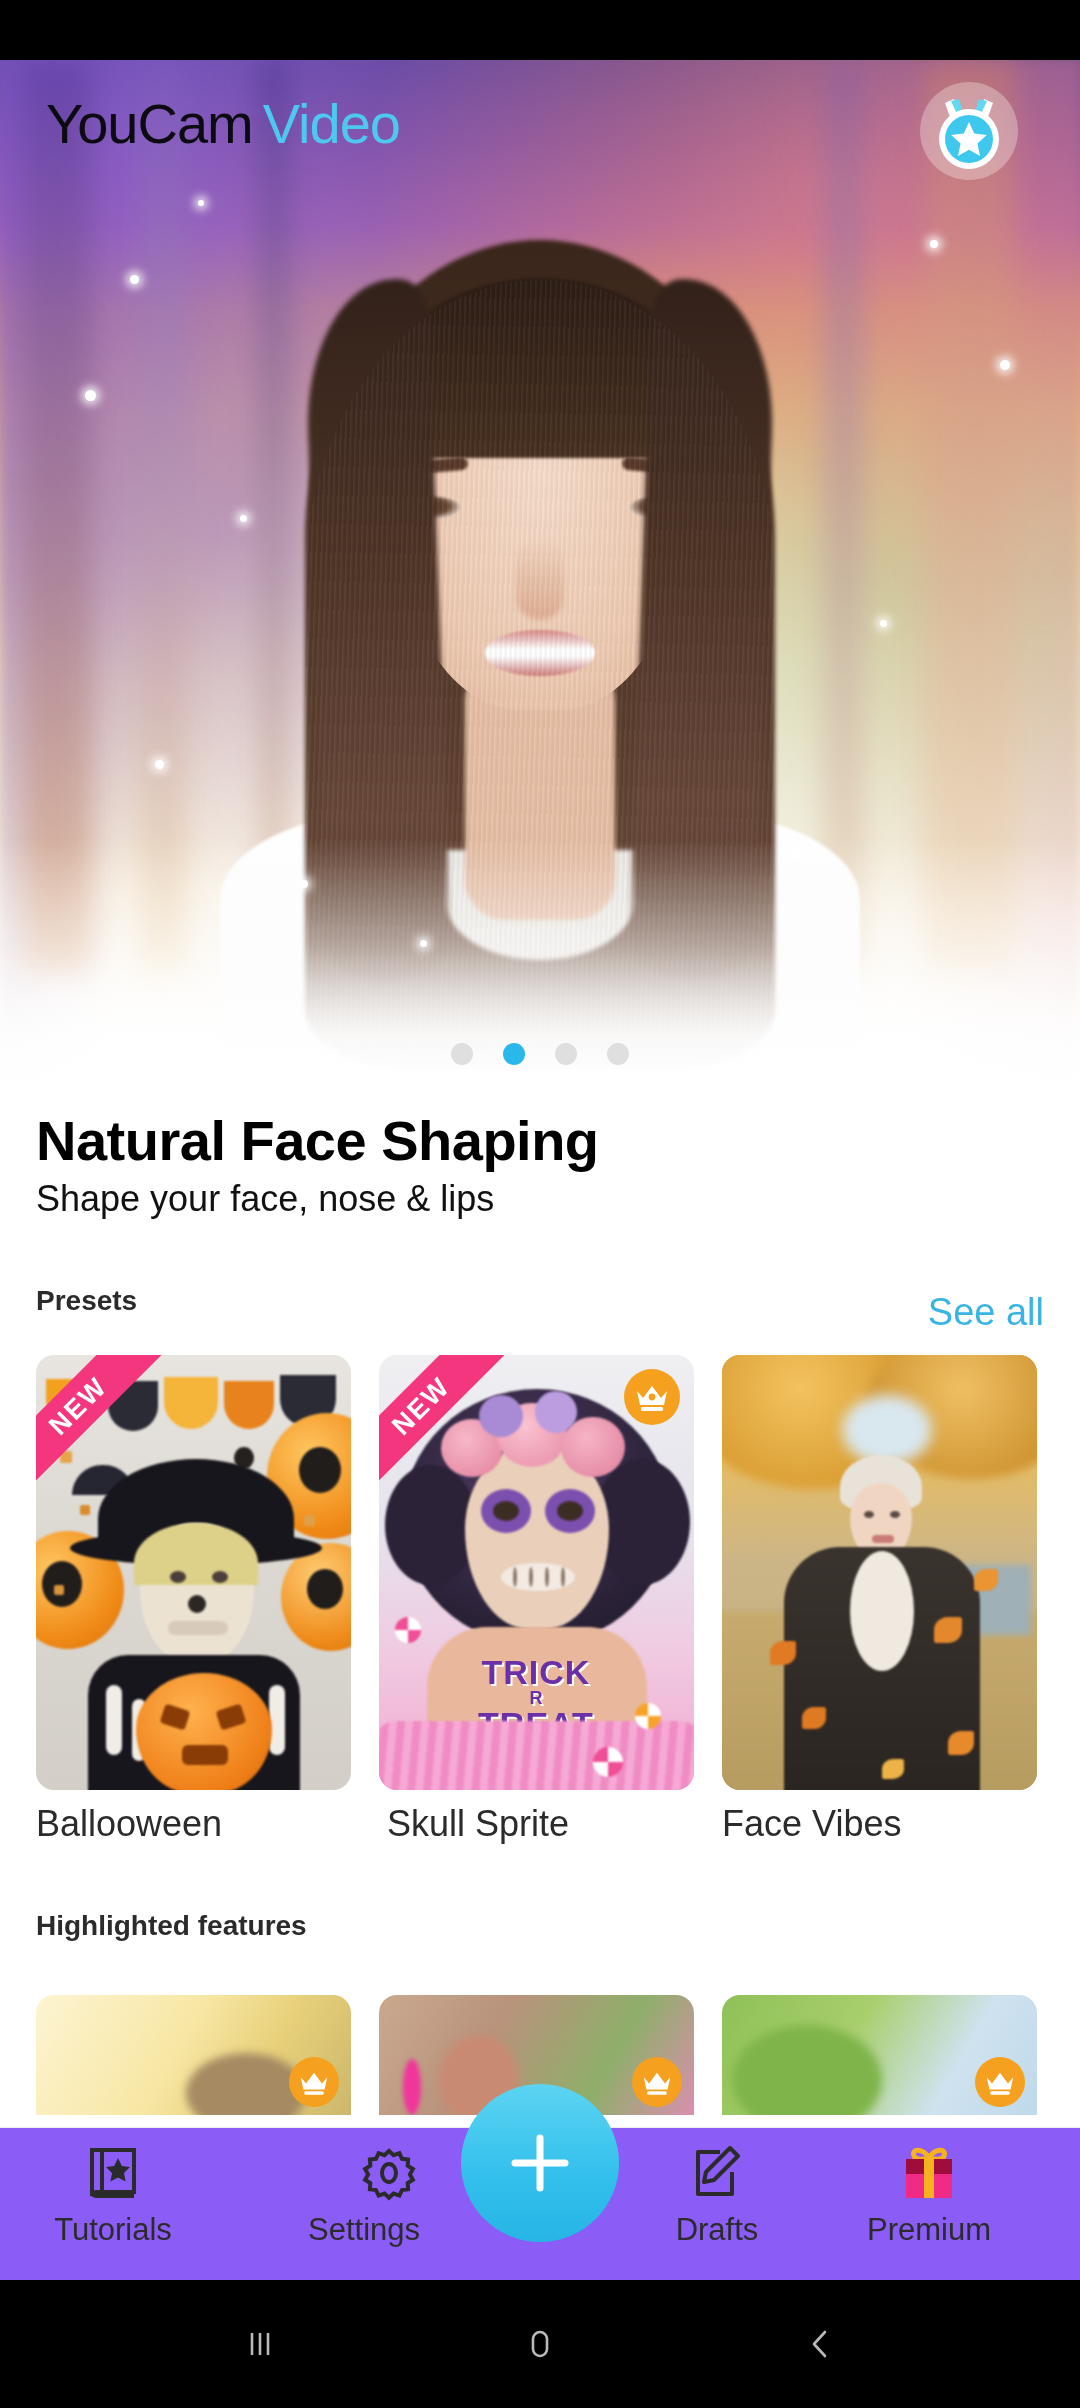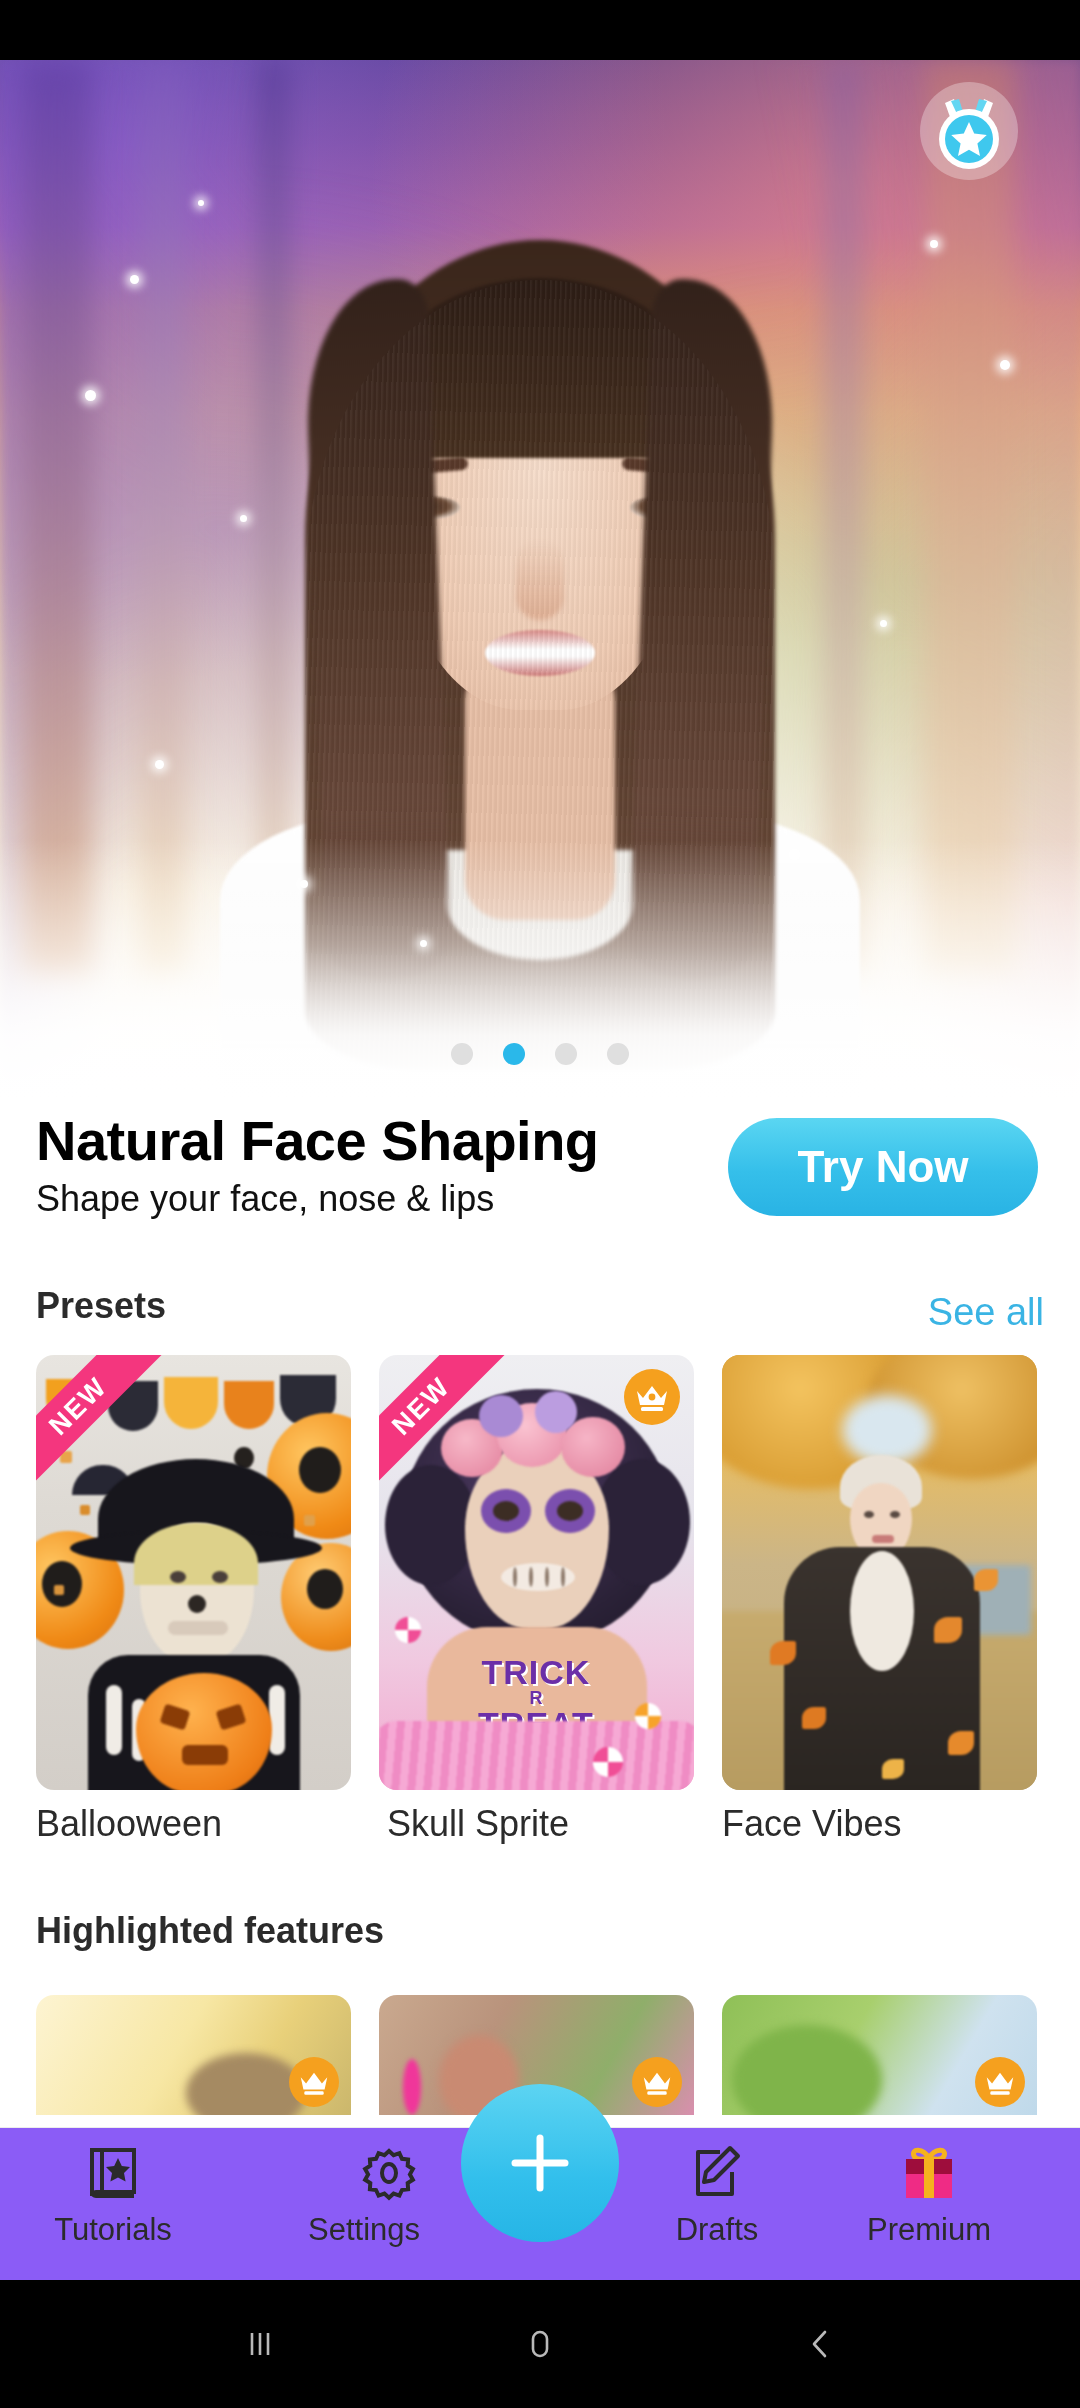--- a/index.html
+++ b/index.html
@@ -167,21 +167,21 @@
     position:absolute; right:42px; top:18px; width:310px; height:98px;
     border-radius:49px; border:none; cursor:pointer;
     background:linear-gradient(to bottom,#5ad6f2 0%,#35bfea 55%,#29b3e4 100%);
     color:#fff; font-size:44px; font-weight:bold;
     font-family:"Liberation Sans", sans-serif;
     display:flex; align-items:center; justify-content:center;
   }
 
   
   .sec-head { position:absolute; left:0; width:1080px; height:70px; }
-  .sec-title { position:absolute; left:36px; top:0; font-size:36px; font-weight:bold; color:#2b2b2b; }
+  .sec-title { position:absolute; left:36px; top:0; font-size:28px; font-weight:bold; color:#2b2b2b; }
   .sec-link  { position:absolute; right:36px; top:6px; font-size:38px; color:#3ab4e4; cursor:pointer; }
 
   
   .preset-row { position:absolute; left:0; top:1355px; width:1080px; height:500px; }
   .pcard {
     position:absolute; top:0; width:315px; height:435px;
     border-radius:18px; overflow:hidden;
   }
   .pcard.c1 { left:36px; }
   .pcard.c2 { left:379px; }
@@ -296,20 +296,23 @@
     <div class="sparkle" style="left:1000px; top:300px; width:10px; height:10px;"></div>
     <div class="sparkle" style="left:880px;  top:560px; width:7px;  height:7px;"></div>
     <div class="sparkle" style="left:155px;  top:700px; width:9px;  height:9px;"></div>
     <div class="sparkle" style="left:300px;  top:820px; width:8px;  height:8px;"></div>
     <div class="sparkle" style="left:790px;  top:790px; width:9px;  height:9px;"></div>
     <div class="sparkle" style="left:420px;  top:880px; width:7px;  height:7px;"></div>
 
     <div class="hero-fade"></div>
   </div>
 
+  <div class="logo">
+    <span class="you">YouCam</span><span class="vid">Video</span>
+  </div>
 
   <div class="award">
     <svg width="84" height="84" viewBox="0 0 84 84">
       <path d="M27 10 L36 38 L28 42 L18 14 Z" fill="#ffffff"></path>
       <path d="M57 10 L48 38 L56 42 L66 14 Z" fill="#ffffff"></path>
       <path d="M32 10 L40 36 L36 38 L24 12 Z" fill="#63d6f2"></path>
       <path d="M52 10 L44 36 L48 38 L60 12 Z" fill="#63d6f2"></path>
       <circle cx="42" cy="50" r="30" fill="#ffffff"></circle>
       <circle cx="42" cy="50" r="24" fill="#3fc8ee"></circle>
       <path d="M42 33 L47.2 44.6 L59.8 46 L50.4 54.6 L53 67 L42 60.8 L31 67 L33.6 54.6 L24.2 46 L36.8 44.6 Z" fill="#ffffff"></path>
@@ -319,21 +322,20 @@
   <div class="dots">
     <span class="dot"></span>
     <span class="dot active"></span>
     <span class="dot"></span>
     <span class="dot"></span>
   </div>
 
   <div class="promo">
     <div class="promo-title">Natural Face Shaping</div>
     <div class="promo-sub">Shape your face, nose &amp; lips</div>
-    <button class="try-btn">Try Now</button>
   </div>
 
   <div class="sec-head" style="top:1285px;">
     <div class="sec-title">Presets</div>
     <div class="sec-link">See all</div>
   </div>
 
   <div class="preset-row">
 
     <div class="pcard c1">

